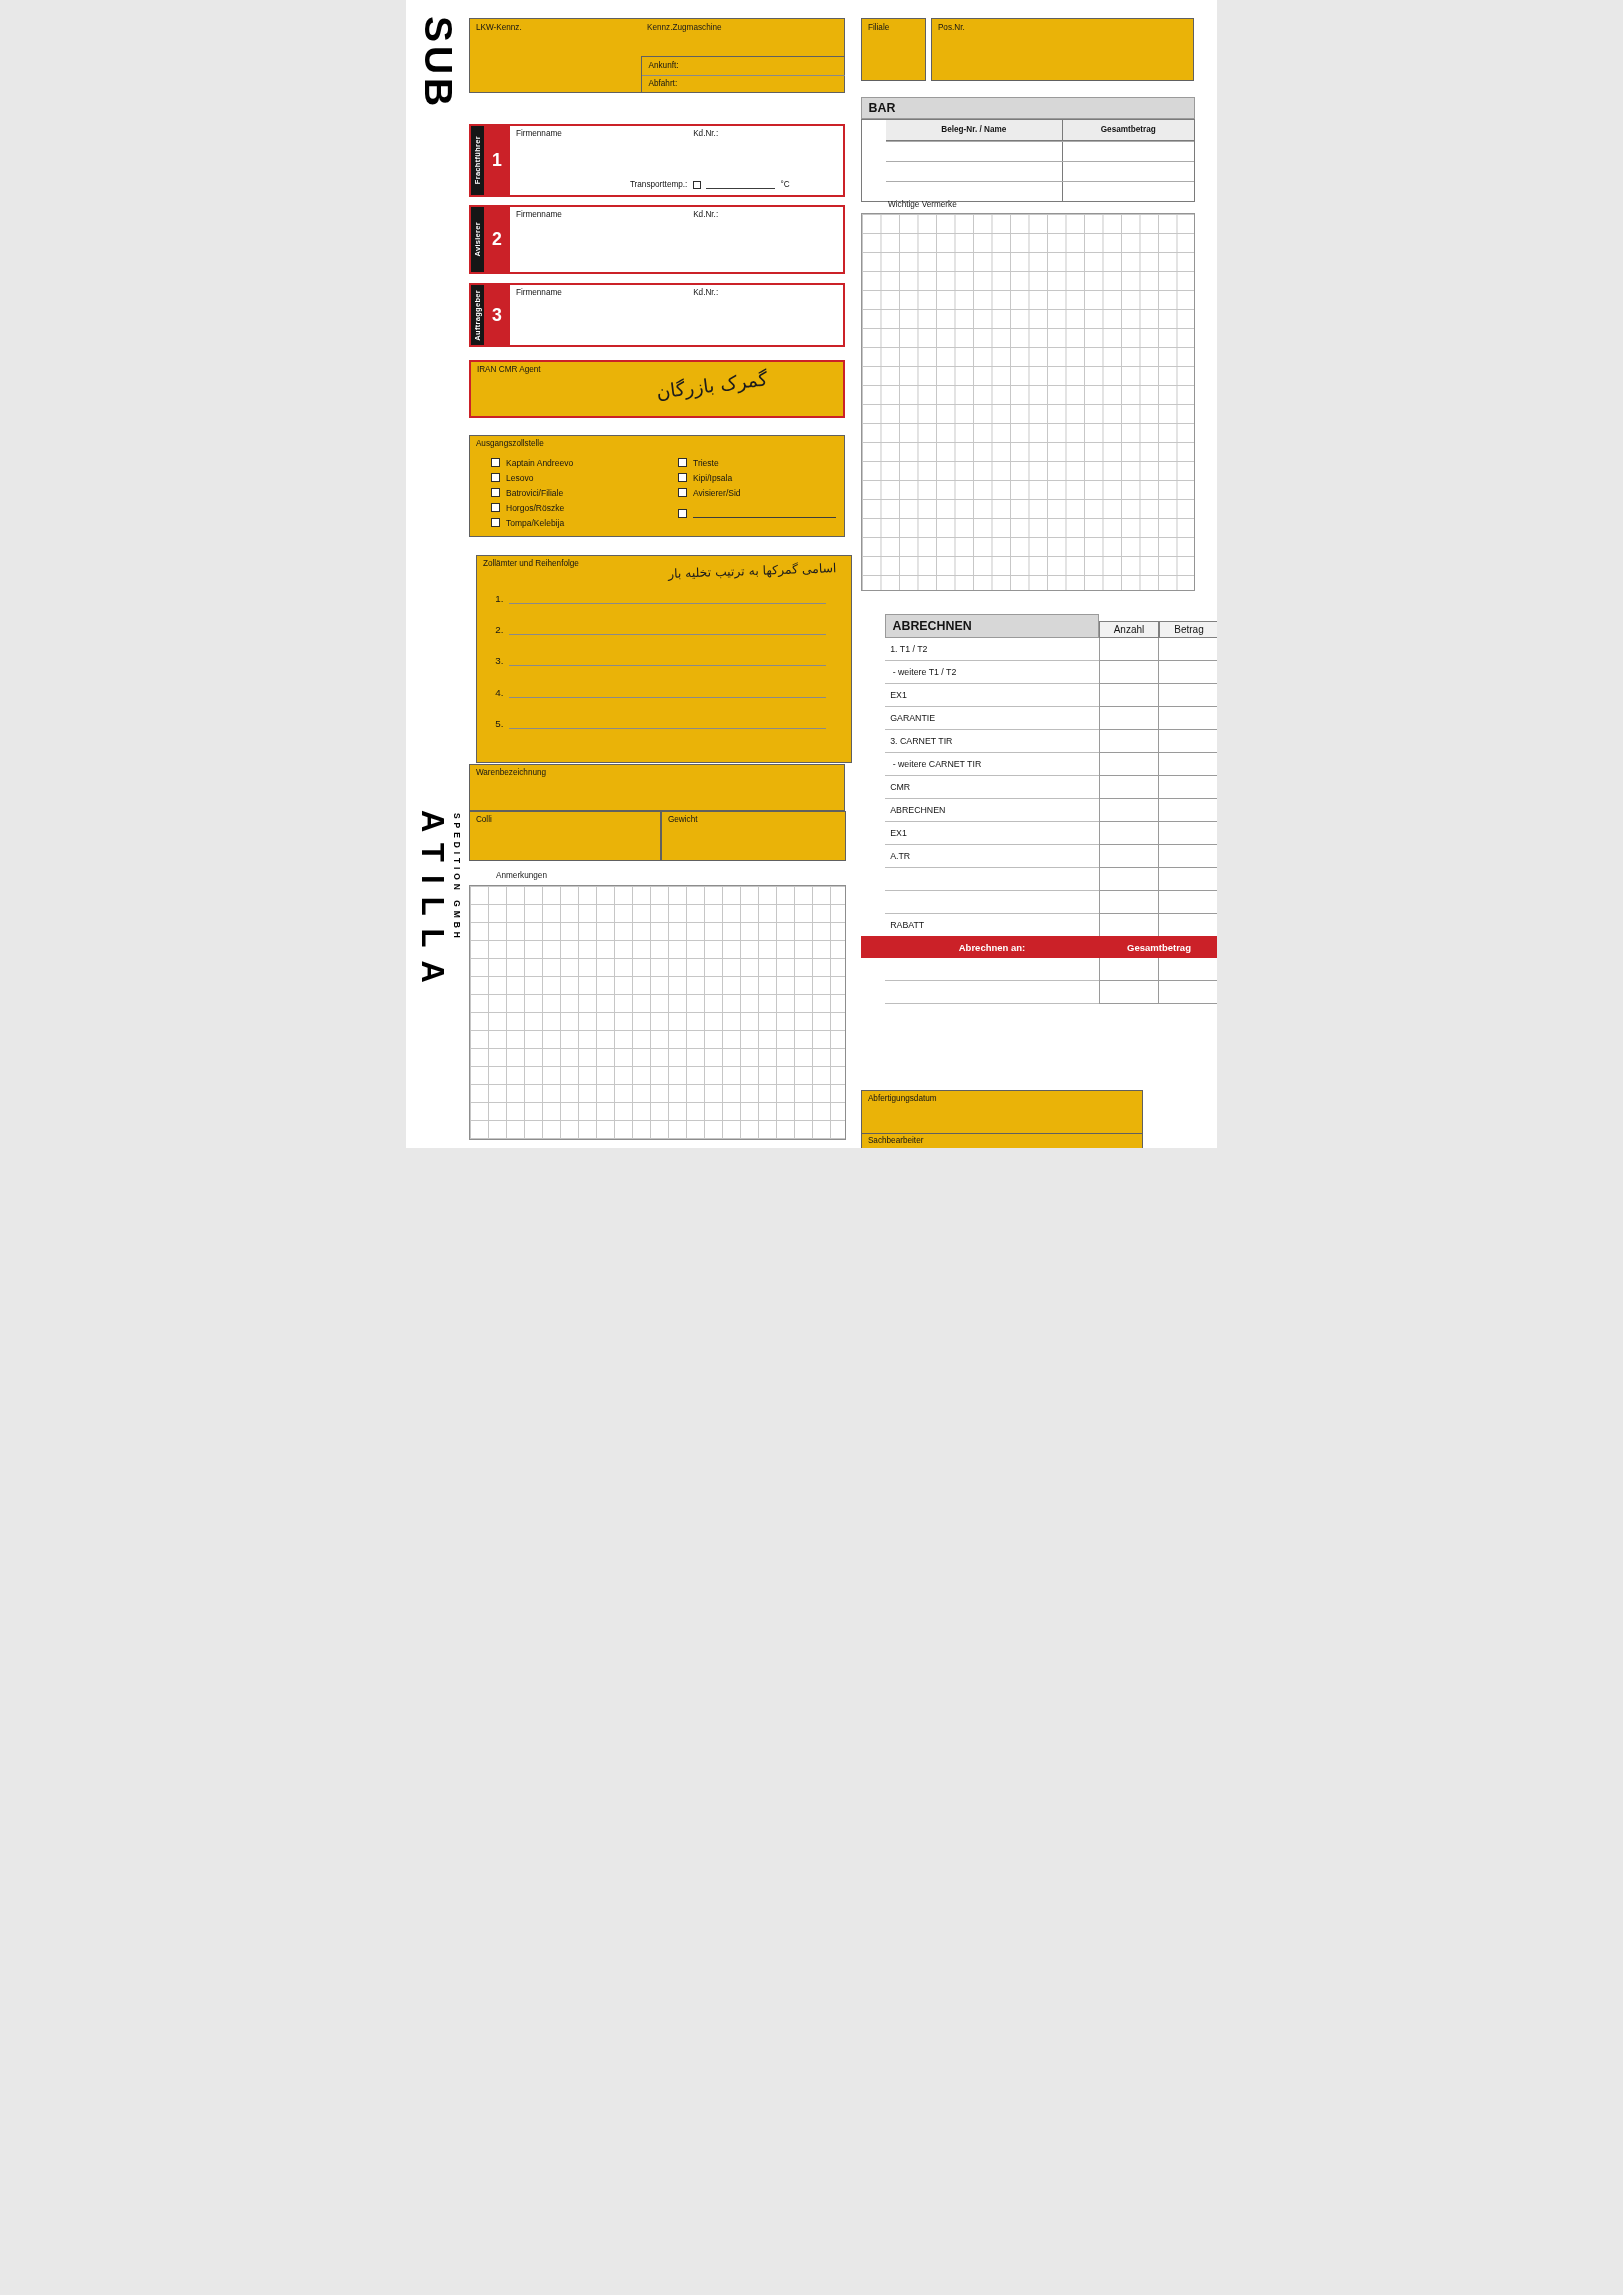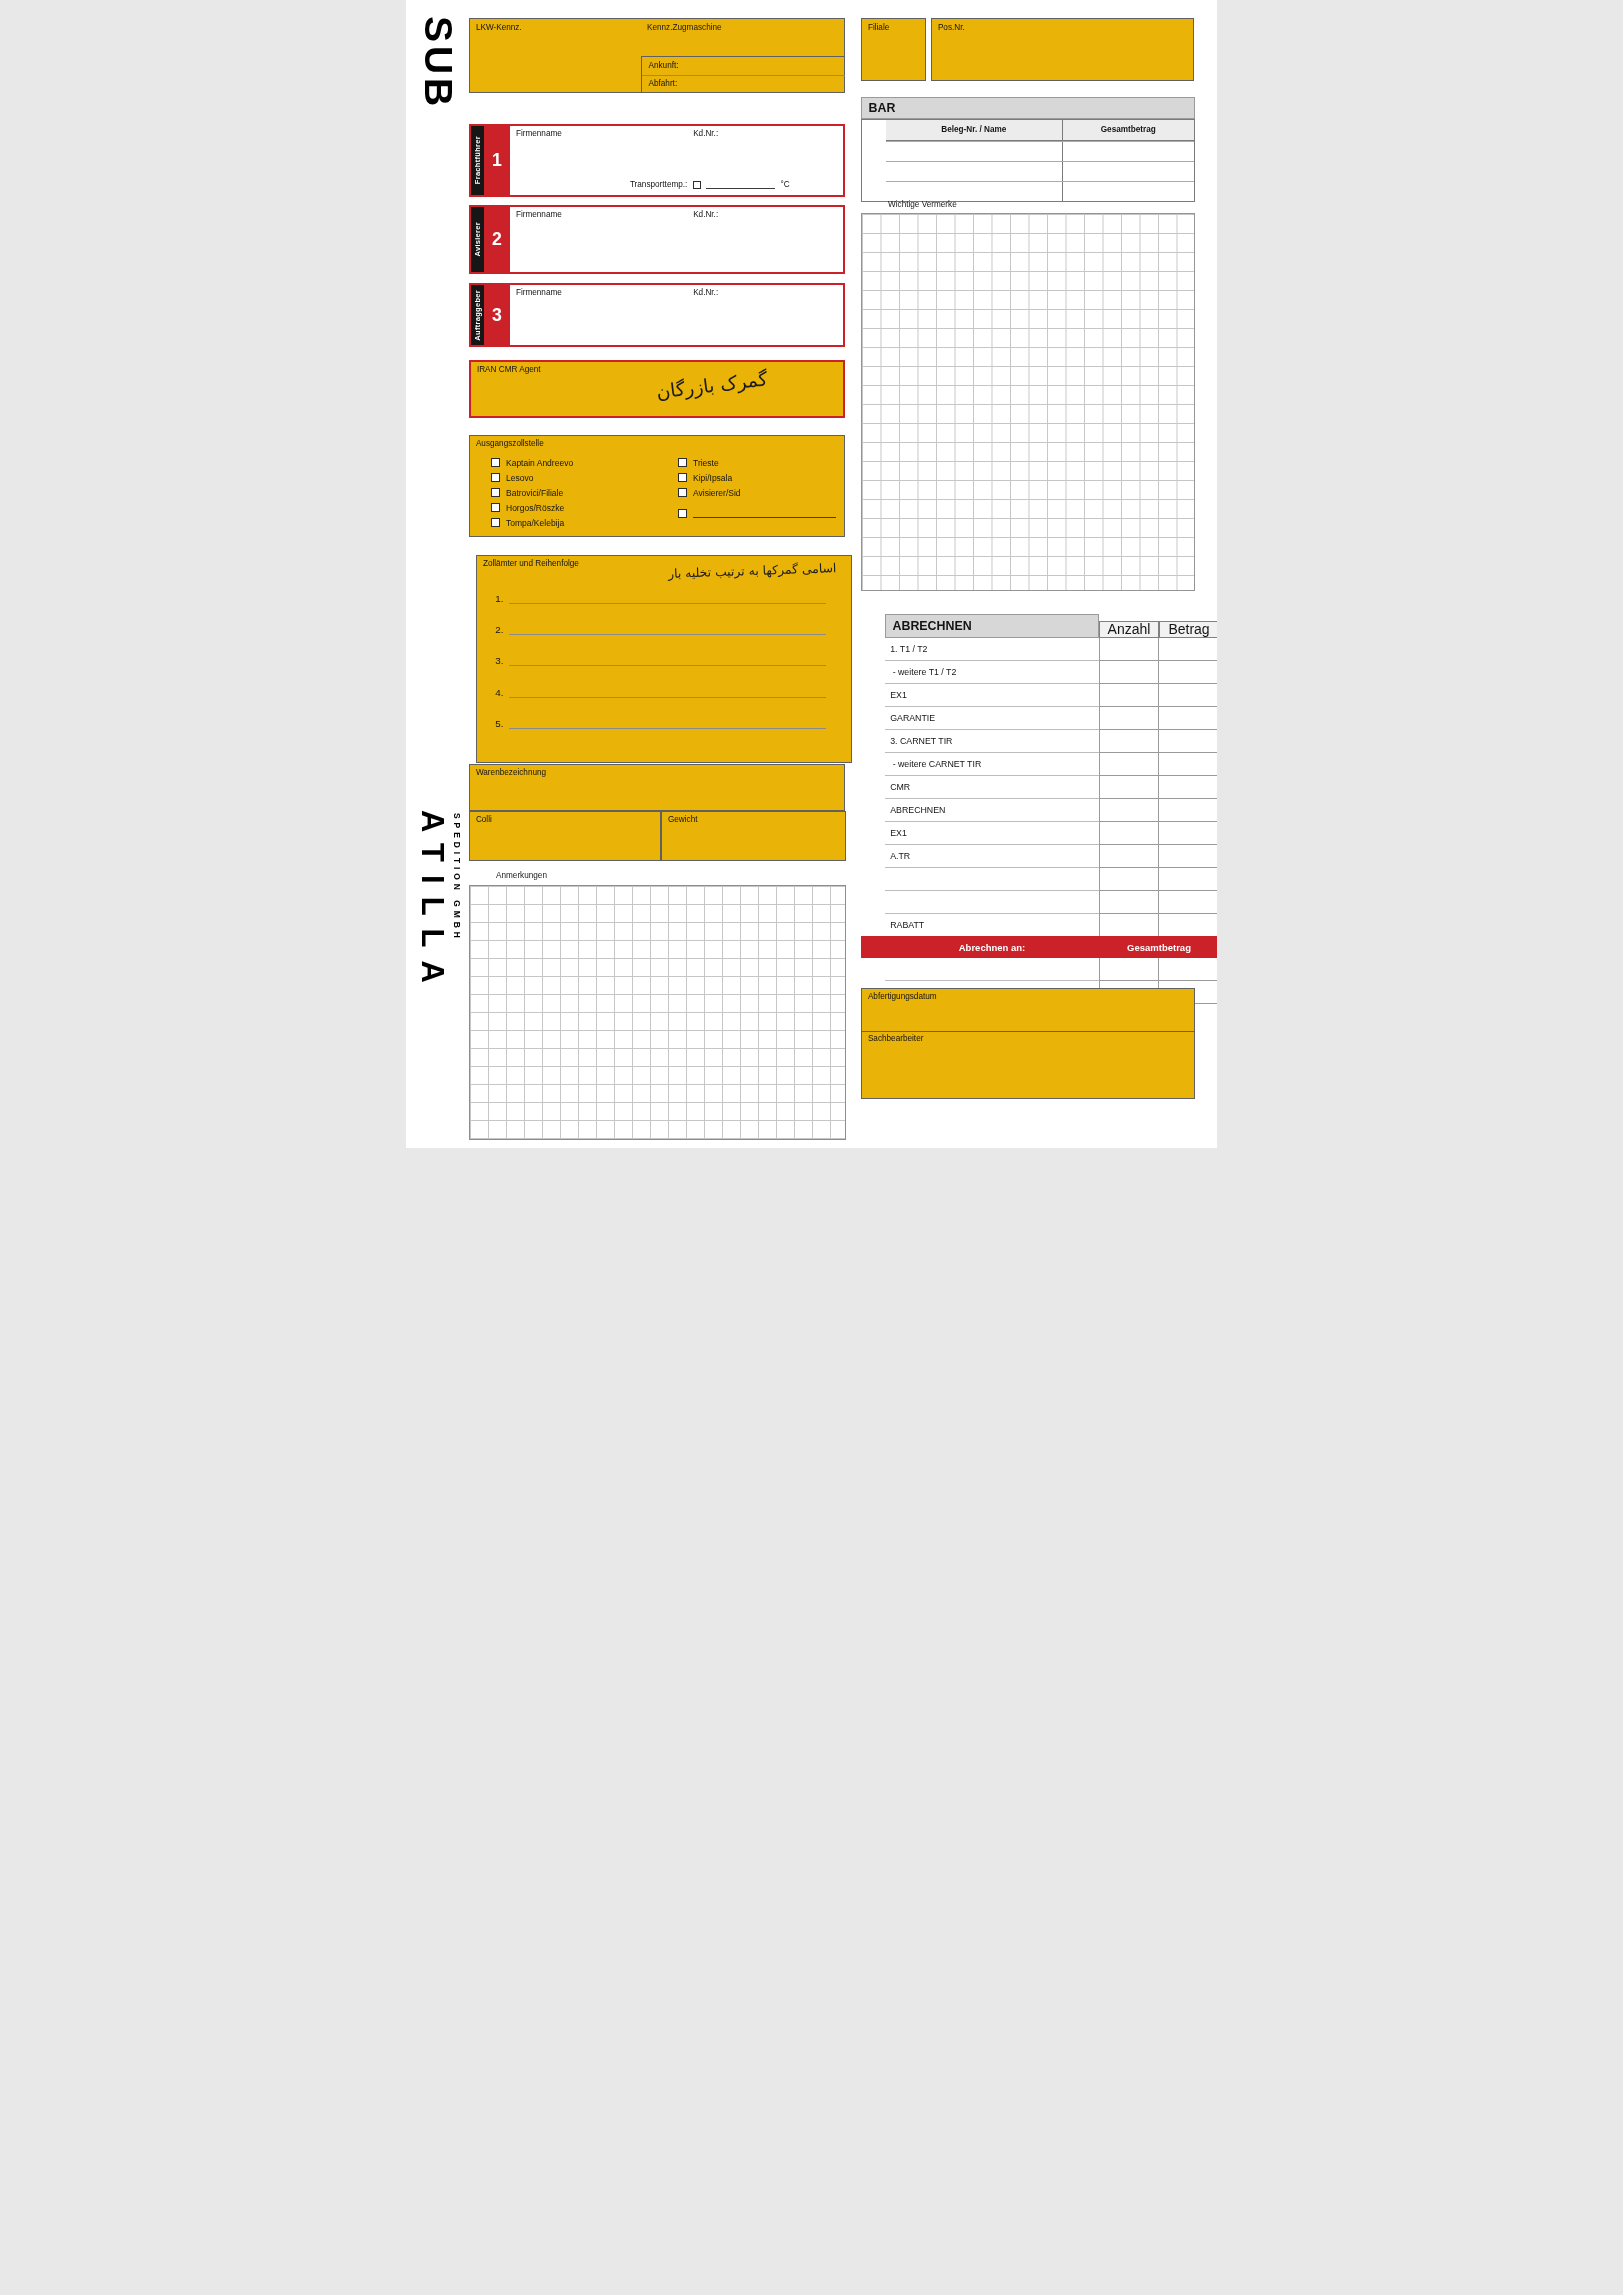--- a/index.html
+++ b/index.html
@@ -87,34 +87,34 @@
 
   #anm-lbl { left:66px; top:871px; }
   #anm-grid { left:63px; top:885px; width:377px; height:255px; border:0.7px solid #8d8d8d; box-sizing:border-box;
               background-size:18px 18px; }
 
   
   #ab-head { left:455px; top:614px; width:334px; height:23.6px; display:flex; align-items:flex-end; }
   #ab-title { flex:1; height:23.6px; background:#d7d7d7; border:0.7px solid #9a9a9a; box-sizing:border-box;
               font-size:12.4px; font-weight:bold; line-height:22px; padding-left:6.5px; }
   .ab-hcell { width:60px; height:17px; background:#f2f2f2; border:0.7px solid #808080; box-sizing:border-box;
-              font-size:14px; text-align:center; line-height:15.7px; }
+              font-size:10px; text-align:center; line-height:15.7px; }
   #ab-rows { left:455px; top:638px; width:334px; }
   .ab-row { display:flex; height:23px; }
   .ab-label { flex:1; font-size:8.8px; line-height:22px; padding-left:5.2px; border-bottom:0.7px solid #bdbdbd; box-sizing:border-box; white-space:pre; }
   .ab-cell { width:60px; border-left:0.7px solid #9a9a9a; border-bottom:0.7px solid #9a9a9a; border-right:0.7px solid #9a9a9a; box-sizing:border-box; background:#fff; }
   .ab-cell + .ab-cell { border-left:none; }
   #ab-footer { left:455px; top:936px; width:334px; height:22px; background:#cb2128; color:#fff; display:flex; align-items:center;
                font-size:9.5px; font-weight:bold; }
   #ab-footer .fl { flex:1; text-align:center; }
   #ab-footer .fr { width:120px; text-align:center; }
   #ab-tail { left:455px; top:958px; width:334px; }
 
   
-  #abf-box { left:455px; top:988px; width:334px; height:111px;padding-left:8px; }
+  #abf-box { left:455px; top:1090px; width:282px; height:111px;padding-left:8px; }
   #abf-top { position:absolute; left:0; top:0; right:0; height:42px; border-bottom:0.7px solid #606060; }
   #abf-bottom { position:absolute; left:0; top:42px; right:0; bottom:0; }
 </style>
 </head>
 <body>
 
 <div class="page">
 
   <div id="brand-sub" class="vdown">SUB</div>
   <div id="brand-atilla" class="vdown">ATILLA</div>

